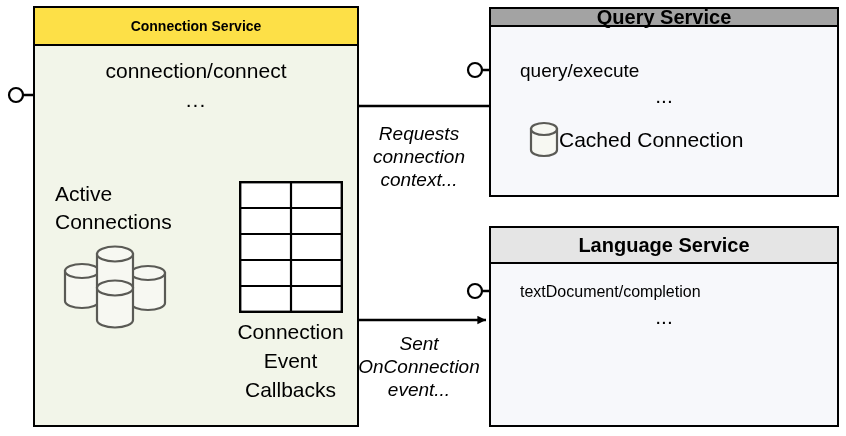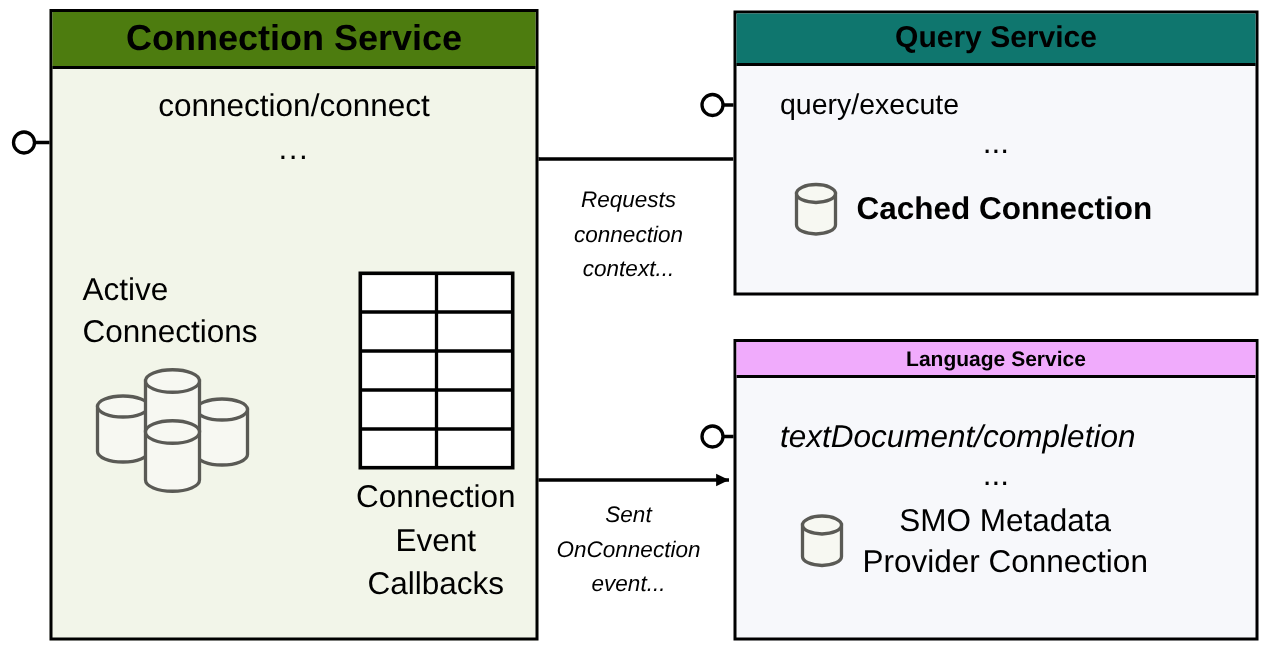--- a/index.html
+++ b/index.html
@@ -39,22 +39,22 @@
   
   #connection-service {
     left: 33px;
     top: 6px;
     width: 326px;
     height: 421px;
     background: #f2f5e9;
   }
   #connection-service .box-header {
     height: 38px;
-    font-size: 24px;
-    background: #4d7c0f;
+    font-size: 14px;
+    background: #fde047;
   }
   #conn-ops {
     position: absolute;
     left: 0; right: 0;
     top: 48px;
     text-align: center;
     font-size: 21px;
     line-height: 29px;
     color: #000000;
   }
@@ -108,23 +108,23 @@
   }
   
   #query-service {
     left: 489px;
     top: 7px;
     width: 350px;
     height: 190px;
     background: #f7f8fb;
   }
   #query-service .box-header {
-    height: 35px;
+    height: 18px;
     font-size: 20px;
-    background: #0f766e;
+    background: #a3a3a3;
   }
   #query-op {
     position: absolute;
     left: 29px;
     top: 49px;
     font-size: 19px;
     line-height: 26px;
     color: #000000;
     white-space: nowrap;
   }
@@ -135,50 +135,47 @@
     text-align: center;
     font-size: 21px;
     color: #000000;
   }
   #query-cached {
     position: absolute;
     left: 38px;
     top: 110px;
     display: flex;
     align-items: center;
-    gap: 12px;
-    font-weight: bold;
   }
   #query-cached .cached-label {
     font-size: 21px;
     color: #000000;
     white-space: nowrap;
   }
   
   #language-service {
     left: 489px;
     top: 226px;
     width: 350px;
     height: 201px;
     background: #f7f8fb;
   }
   #language-service .box-header {
-    height: 24px;
-    font-size: 14px;
-    background: #f0abfc;
+    height: 36px;
+    font-size: 20px;
+    background: #e5e5e5;
   }
   #language-op {
     position: absolute;
     left: 29px;
     top: 51px;
-    font-size: 21px;
+    font-size: 16px;
     line-height: 26px;
     color: #000000;
     white-space: nowrap;
-    font-style: italic;
   }
   #language-ellipsis {
     position: absolute;
     left: 0; right: 0;
     top: 77px;
     text-align: center;
     font-size: 21px;
     color: #000000;
   }
   #language-provider {
@@ -193,21 +190,21 @@
     font-size: 21px;
     line-height: 27px;
     color: #000000;
     text-align: center;
     white-space: pre-line;
   }
   
   .edge-label {
     position: absolute;
     font-style: italic;
-    font-size: 15px;
+    font-size: 19px;
     line-height: 23px;
     color: #000000;
     text-align: center;
     white-space: pre-line;
   }
   #edge-label-requests {
     left: 355px;
     top: 122px;
     width: 128px;
   }
@@ -318,30 +315,20 @@
     <span class="cached-label">Cached Connection</span>
   </div>
 </div>
 
 <div class="box" id="language-service">
   <div class="box-header">Language Service</div>
 
   <div id="language-op">textDocument/completion</div>
   <div id="language-ellipsis">...</div>
 
-  <div id="language-provider">
-    <svg width="30" height="42" viewBox="0 0 30 42" xmlns="http://www.w3.org/2000/svg">
-      <g fill="#f7f8f2" stroke="#5a5a55" stroke-width="2.2">
-        <path d="M 2,10 L 2,31 a 13,6 0 0 0 26,0 L 28,10 Z"></path>
-        <ellipse cx="15" cy="10" rx="13" ry="6"></ellipse>
-      </g>
-    </svg>
-    <span class="provider-label">SMO Metadata
-Provider Connection</span>
-  </div>
 </div>
 
 <div class="edge-label" id="edge-label-requests">Requests
 connection
 context...</div>
 
 <div class="edge-label" id="edge-label-sent">Sent
 OnConnection
 event...</div>
 

